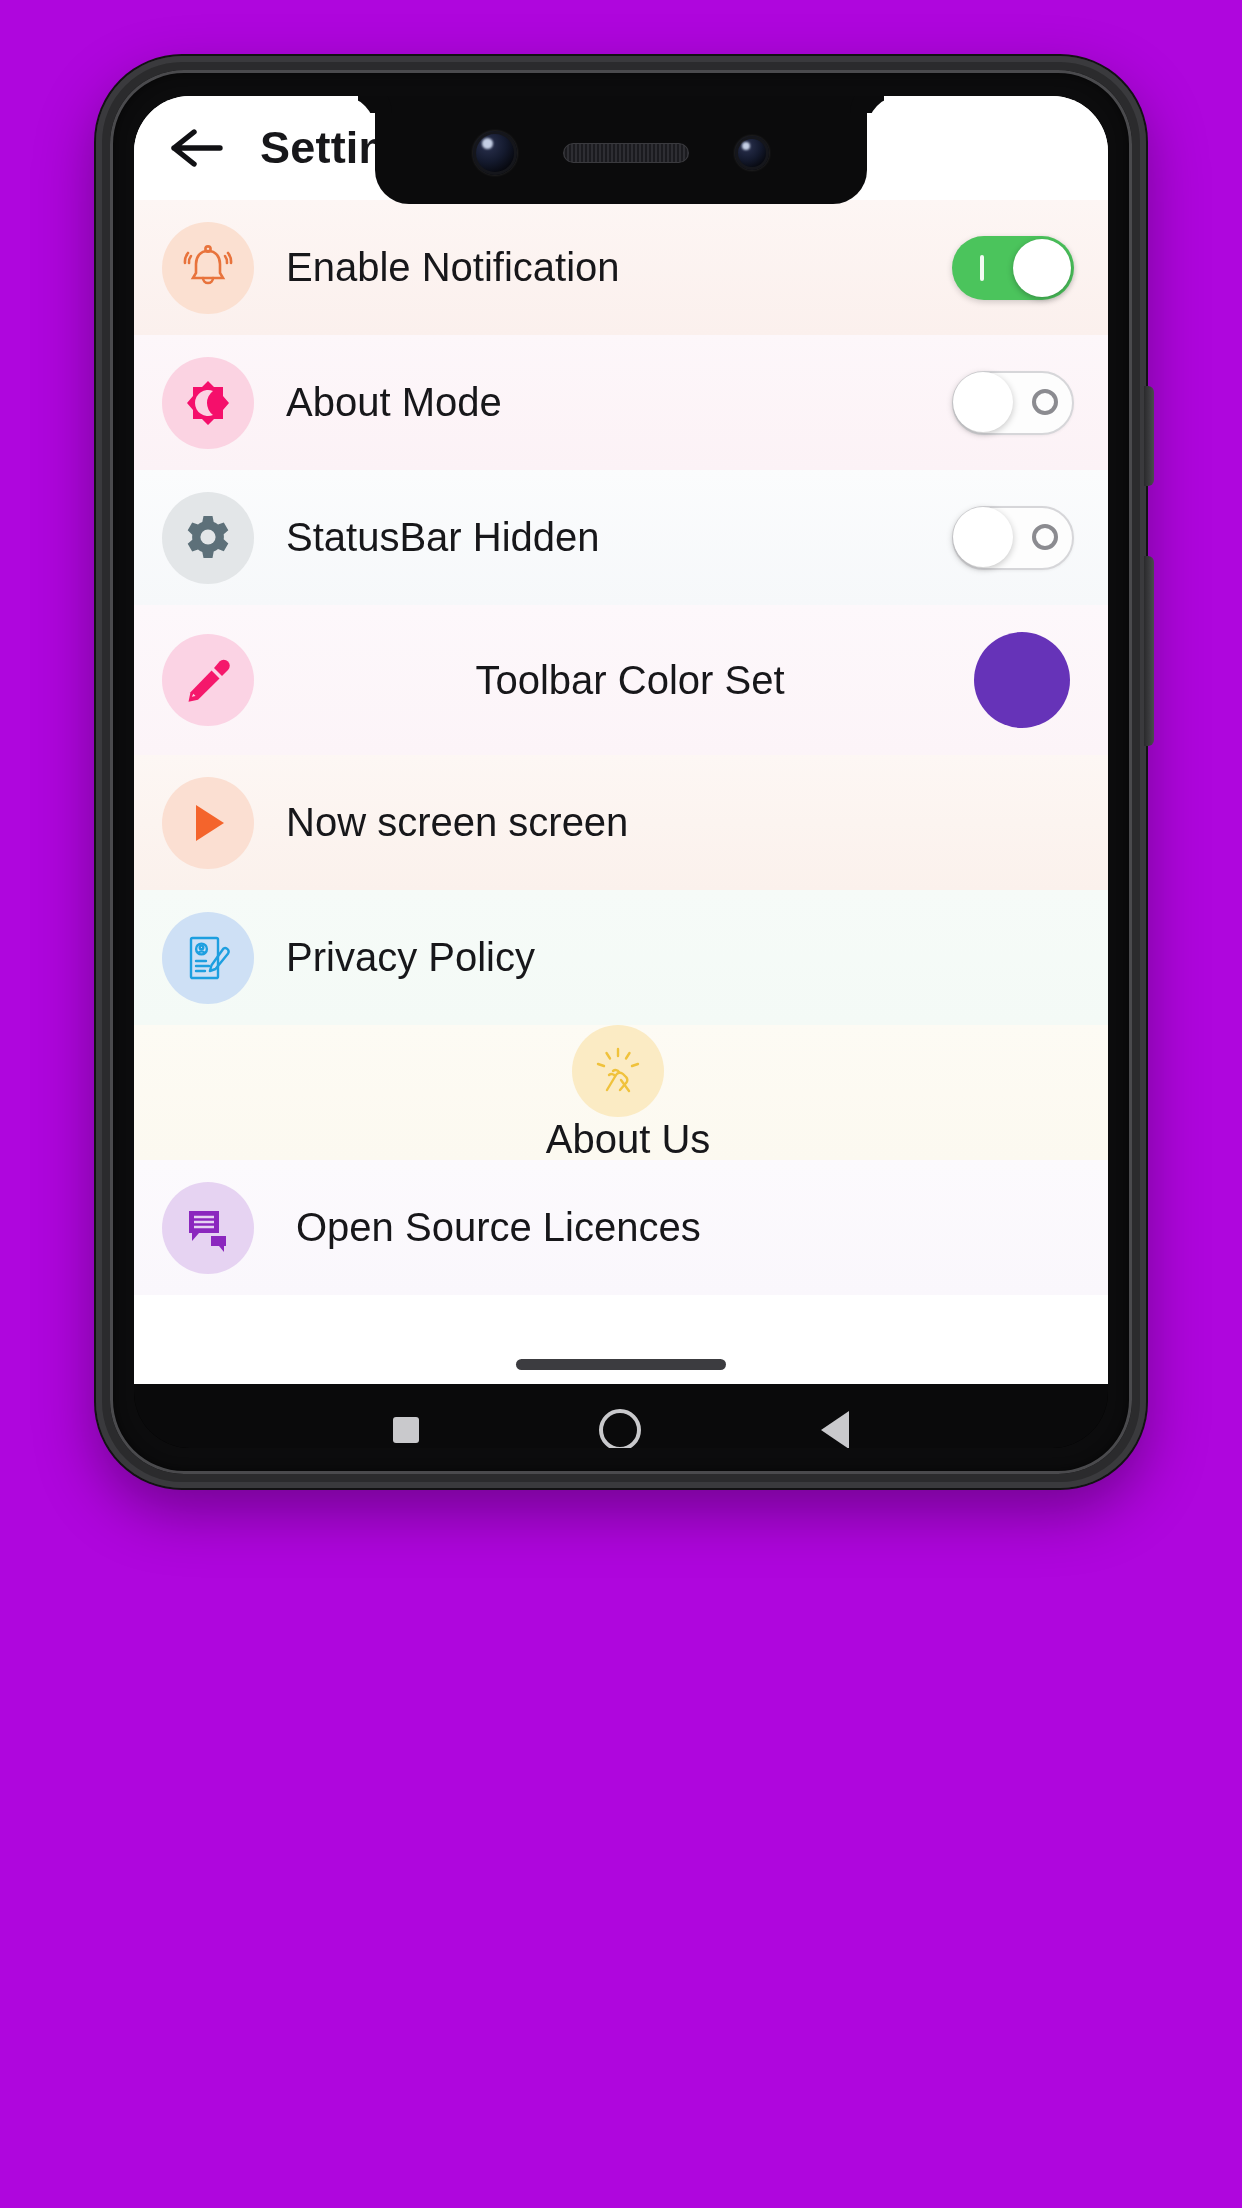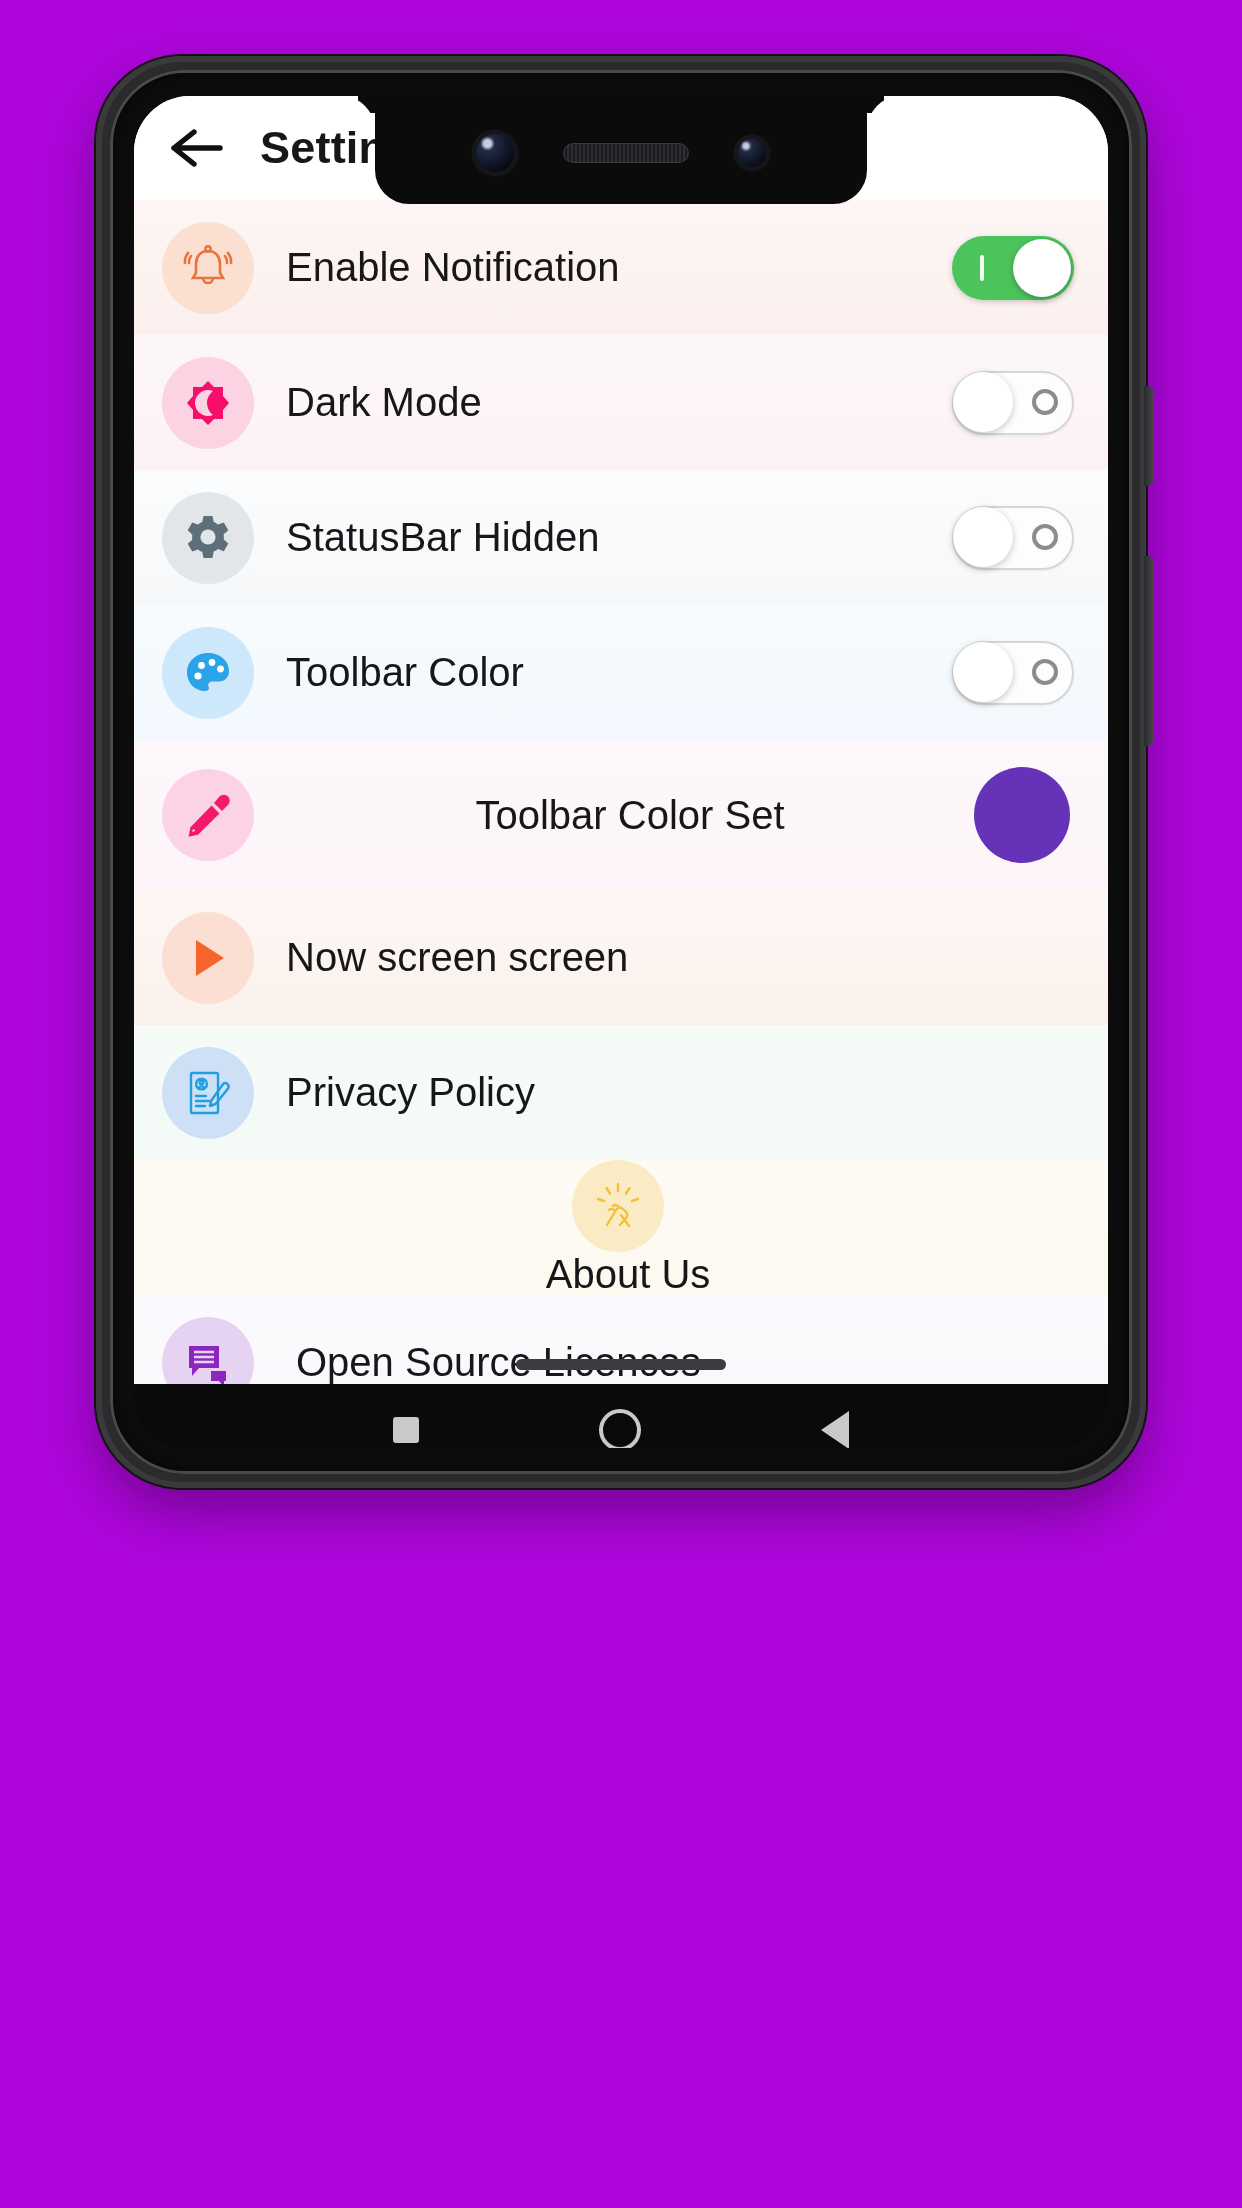--- a/index.html
+++ b/index.html
@@ -338,21 +338,21 @@
 
           <div class="row" style="background:linear-gradient(180deg,#FDF7FA 0%,#FCF2F6 100%);">
             <div class="icon-badge" style="background:#FBD3E2;">
               <span>
                 <svg width="54" height="54" viewBox="0 0 54 54">
                   <path d="M27 5 L33 11 H42 V20 L48 27 L42 34 V43 H33 L27 49 L21 43 H12 V34 L6 27 L12 20 V11 H21 Z" fill="#F50F6B"></path>
                   <path d="M32 15 a13 13 0 1 0 0 24 a15 15 0 0 1 0 -24 Z" fill="#FBD3E2"></path>
                 </svg>
               </span>
             </div>
-            <div class="row-label">Dark Mode</div>
+            <div class="row-label">About Mode</div>
             <div class="toggle off">
               <div class="circle-mark"></div>
               <div class="knob"></div>
             </div>
           </div>
 
           <div class="row" style="background:linear-gradient(180deg,#FBFCFD 0%,#F6F8FA 100%);">
             <div class="icon-badge" style="background:#E3E6E8;">
               <span>
                 <svg width="52" height="52" viewBox="0 0 52 52">
@@ -361,38 +361,20 @@
                 </svg>
               </span>
             </div>
             <div class="row-label">StatusBar Hidden</div>
             <div class="toggle off">
               <div class="circle-mark"></div>
               <div class="knob"></div>
             </div>
           </div>
 
-          <div class="row" style="background:linear-gradient(180deg,#F7FBFE 0%,#F2F8FD 100%);">
-            <div class="icon-badge" style="background:#CDE8FA;">
-              <span>
-                <svg width="50" height="50" viewBox="0 0 50 50">
-                  <path fill="#2BA3E8" d="M25 5 C13 5 4 13.5 4 24.5 C4 35 12 43 22 43 c3.5 0 4.5-2 3.6-4.2 -1.1-2.7 .6-5.2 3.6-5.2 H36 c6 0 10-4.2 10-10.5 C46 12.8 36.8 5 25 5 Z"></path>
-                  <circle cx="15" cy="28" r="3.6" fill="#FFFFFF"></circle>
-                  <circle cx="18.5" cy="17.5" r="3.4" fill="#FFFFFF"></circle>
-                  <circle cx="29" cy="14.5" r="3.4" fill="#FFFFFF"></circle>
-                  <circle cx="37.5" cy="21" r="3.4" fill="#FFFFFF"></circle>
-                </svg>
-              </span>
-            </div>
-            <div class="row-label">Toolbar Color</div>
-            <div class="toggle off">
-              <div class="circle-mark"></div>
-              <div class="knob"></div>
-            </div>
-          </div>
 
           <div class="row tall" style="background:linear-gradient(180deg,#FDF8FB 0%,#FCF4F8 100%);">
             <div class="icon-badge" style="background:#FBD3E4;">
               <span>
                 <svg width="52" height="52" viewBox="0 0 52 52">
                   <path fill="#F5186B" d="M37.5 7.5 a6 6 0 0 1 8.5 8.5 L40 22 L32 14 Z"></path>
                   <path fill="#F5186B" d="M29.6 16.5 L37.5 24.4 L16 45.8 L6.5 47.8 L8.5 38.2 Z"></path>
                   <path fill="#FBD3E4" d="M11.4 39.8 L13.5 41.9 L9.8 42.8 Z"></path>
                 </svg>
               </span>

